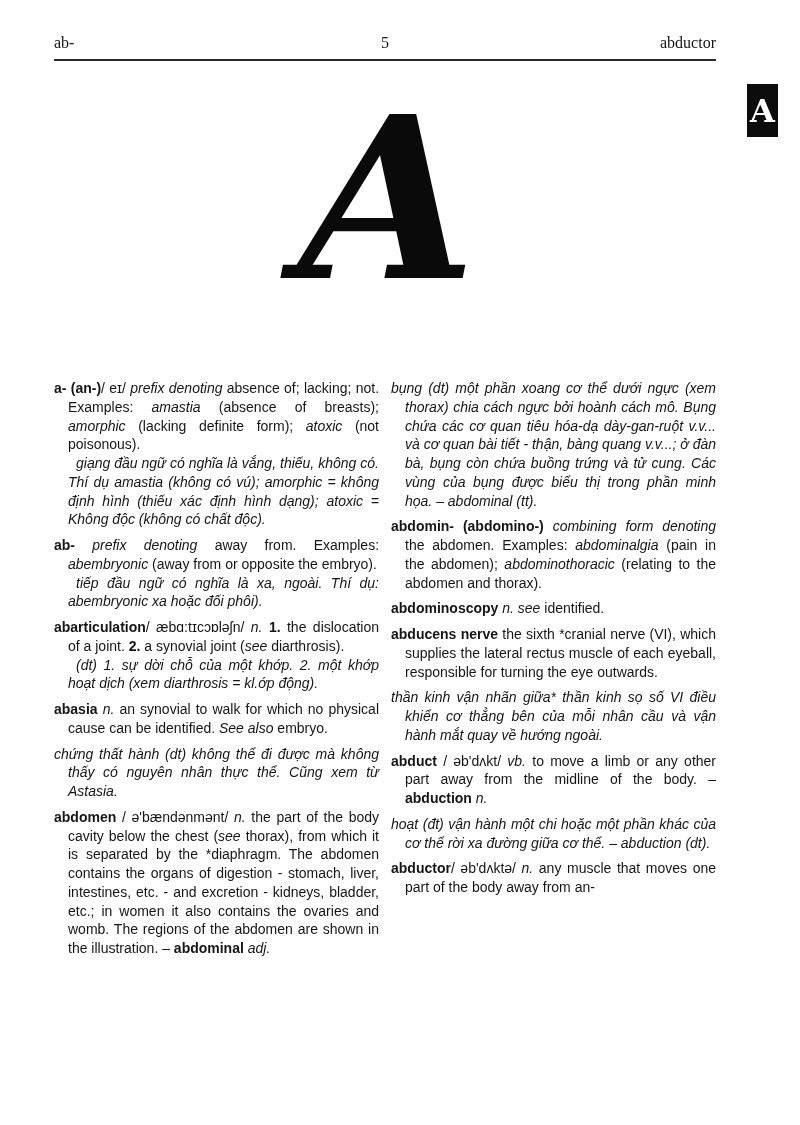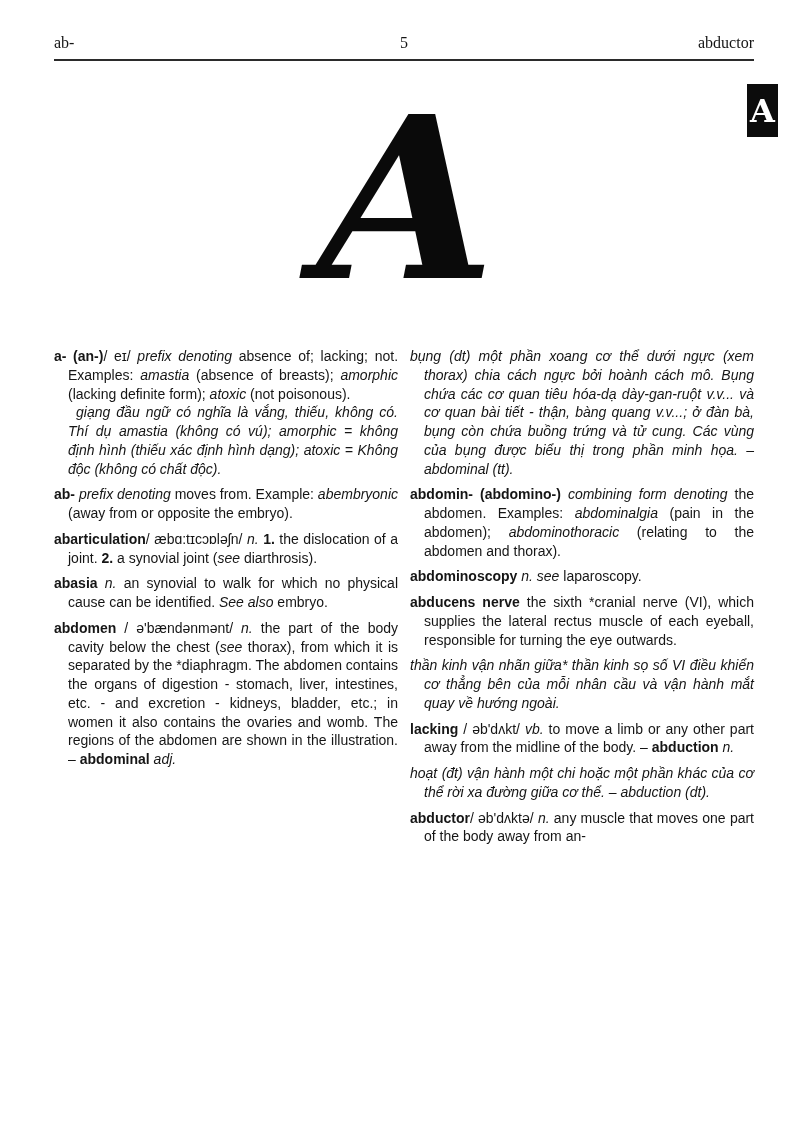--- a/index.html
+++ b/index.html
@@ -1,20 +1,20 @@
 <!DOCTYPE html>
 <html><head>
 <meta charset="utf-8">
 <style>
   html,body{margin:0;padding:0;background:#ffffff;}
   body{
     width:800px;height:1125px;position:relative;overflow:hidden;
     font-family:"Liberation Sans",sans-serif;color:#151515;
   }
-  .page{padding:34px 46px 0 54px;}
+  .page{padding:34px 84px 0 54px;}
   
   .runhead{
     display:flex;justify-content:space-between;align-items:flex-end;
     font-family:"Liberation Serif",serif;font-size:16px;
     border-bottom:2px solid #2b2b2b;padding-bottom:7px;
   }
   .runhead .c{position:absolute;left:0;right:0;text-align:center;}
   .runhead{position:relative;}
   
   .tab{
@@ -23,21 +23,21 @@
     font-family:"DejaVu Serif",serif;font-weight:bold;font-size:32px;
   }
   
   .bigA-wrap{height:232px;margin-top:22px;display:flex;align-items:center;justify-content:center;}
   .bigA{
     font-family:"DejaVu Serif",serif;font-weight:bold;font-style:italic;
     font-size:225px;line-height:1;color:#0a0a0a;
     transform:scaleX(1.02);letter-spacing:-4px;
   }
   
-  .cols{display:flex;gap:12px;margin-top:32px;}
+  .cols{display:flex;gap:12px;margin-top:64px;}
   .col{flex:1 1 0;font-size:14px;line-height:1.34;text-align:justify;}
   .entry{margin-bottom:7px;}
   .entry p{margin:0;}
   .p-hang{padding-left:14px;text-indent:-14px;}
   .p-cont{padding-left:14px;text-indent:8px;}
   .r-b{font-weight:700;}
   .r-i{font-style:italic;}
   .r-bi{font-weight:400;font-style:italic;}
   .r-n{font-weight:400;font-style:normal;}
 </style>
@@ -56,50 +56,55 @@
     <span class="bigA">A</span>
   </div>
 
   <div class="cols">
     <div class="col" id="col-left">
         <div class="entry">
           <p class="p-hang"><span class="r-b">a- (an-)</span><span class="r-n">/ eɪ/ </span><span class="r-i">prefix denoting</span><span class="r-n"> absence of; lacking; not. Examples: </span><span class="r-i">amastia</span><span class="r-n"> (absence of breasts); </span><span class="r-i">amorphic</span><span class="r-n"> (lacking definite form); </span><span class="r-i">atoxic</span><span class="r-n"> (not poisonous).</span></p>
           <p class="p-cont"><span class="r-i">giạng đầu ngữ có nghĩa là vắng, thiếu, không có. Thí dụ amastia (không có vú); amorphic = không định hình (thiếu xác định hình dạng); atoxic = Không độc (không có chất độc).</span></p>
         </div>
         <div class="entry">
-          <p class="p-hang"><span class="r-b">ab- </span><span class="r-i">prefix denoting</span><span class="r-n"> moves from. Example: </span><span class="r-i">abembryonic</span><span class="r-n"> (away from or opposite the embryo).</span></p>
+          <p class="p-hang"><span class="r-b">ab- </span><span class="r-i">prefix denoting</span><span class="r-n"> away from. Examples: </span><span class="r-i">abembryonic</span><span class="r-n"> (away from or opposite the embryo).</span></p>
+          <p class="p-cont"><span class="r-i">tiếp đầu ngữ có nghĩa là xa, ngoài. Thí dụ: abembryonic xa hoặc đối phôi).</span></p>
         </div>
         <div class="entry">
           <p class="p-hang"><span class="r-b">abarticulation</span><span class="r-n">/ æbɑ:tɪcɔɒləʃn/ </span><span class="r-i">n.</span><span class="r-n"> </span><span class="r-b">1.</span><span class="r-n"> the dislocation of a joint. </span><span class="r-b">2.</span><span class="r-n"> a synovial joint (</span><span class="r-i">see</span><span class="r-n"> diarthrosis).</span></p>
+          <p class="p-cont"><span class="r-i">(dt) 1. sự dời chỗ của một khớp. 2. một khớp hoạt dịch (xem diarthrosis = kl.ớp động).</span></p>
         </div>
         <div class="entry">
           <p class="p-hang"><span class="r-b">abasia</span><span class="r-n"> </span><span class="r-i">n.</span><span class="r-n"> an synovial to walk for which no physical cause can be identified. </span><span class="r-i">See also</span><span class="r-n"> embryo.</span></p>
+        </div>
+        <div class="entry">
+          <p class="p-hang"><span class="r-bi">chứng thất hành</span><span class="r-i"> (dt) không thể đi được mà không thấy có nguyên nhân thực thể. Cũng xem từ Astasia.</span></p>
         </div>
         <div class="entry">
           <p class="p-hang"><span class="r-b">abdomen</span><span class="r-n"> / ə'bændənmənt/ </span><span class="r-i">n.</span><span class="r-n"> the part of the body cavity below the chest (</span><span class="r-i">see</span><span class="r-n"> thorax), from which it is separated by the *diaphragm. The abdomen contains the organs of digestion - stomach, liver, intestines, etc. - and excretion - kidneys, bladder, etc.; in women it also contains the ovaries and womb. The regions of the abdomen are shown in the illustration. – </span><span class="r-b">abdominal</span><span class="r-n"> </span><span class="r-i">adj.</span></p>
         </div>
       </div>
     <div class="col" id="col-right">
         <div class="entry">
           <p class="p-hang"><span class="r-bi">bụng</span><span class="r-i"> (dt) một phần xoang cơ thể dưới ngực (xem thorax) chia cách ngực bởi hoành cách mô. Bụng chứa các cơ quan tiêu hóa-dạ dày-gan-ruột v.v... và cơ quan bài tiết - thận, bàng quang v.v...; ở đàn bà, bụng còn chứa buồng trứng và tử cung. Các vùng của bụng được biểu thị trong phần minh họa. – </span><span class="r-bi">abdominal</span><span class="r-i"> (tt).</span></p>
         </div>
         <div class="entry">
           <p class="p-hang"><span class="r-b">abdomin- (abdomino-)</span><span class="r-n"> </span><span class="r-i">combining form denoting</span><span class="r-n"> the abdomen. Examples: </span><span class="r-i">abdominalgia</span><span class="r-n"> (pain in the abdomen); </span><span class="r-i">abdominothoracic</span><span class="r-n"> (relating to the abdomen and thorax).</span></p>
         </div>
         <div class="entry">
-          <p class="p-hang"><span class="r-b">abdominoscopy</span><span class="r-n"> </span><span class="r-i">n. see</span><span class="r-n"> laparoscopy.</span></p>
+          <p class="p-hang"><span class="r-b">abdominoscopy</span><span class="r-n"> </span><span class="r-i">n. see</span><span class="r-n"> identified.</span></p>
         </div>
         <div class="entry">
           <p class="p-hang"><span class="r-b">abducens nerve</span><span class="r-n"> the sixth *cranial nerve (VI), which supplies the lateral rectus muscle of each eyeball, responsible for turning the eye outwards.</span></p>
         </div>
         <div class="entry">
           <p class="p-hang"><span class="r-bi">thần kinh vận nhãn giữa*</span><span class="r-i"> thần kinh sọ số VI điều khiển cơ thẳng bên của mỗi nhân cầu và vận hành mắt quay về hướng ngoài.</span></p>
         </div>
         <div class="entry">
-          <p class="p-hang"><span class="r-b">lacking</span><span class="r-n"> / əb'dʌkt/ </span><span class="r-i">vb.</span><span class="r-n"> to move a limb or any other part away from the midline of the body. – </span><span class="r-b">abduction</span><span class="r-n"> </span><span class="r-i">n.</span></p>
+          <p class="p-hang"><span class="r-b">abduct</span><span class="r-n"> / əb'dʌkt/ </span><span class="r-i">vb.</span><span class="r-n"> to move a limb or any other part away from the midline of the body. – </span><span class="r-b">abduction</span><span class="r-n"> </span><span class="r-i">n.</span></p>
         </div>
         <div class="entry">
           <p class="p-hang"><span class="r-bi">hoạt</span><span class="r-i"> (đt) vận hành một chi hoặc một phần khác của cơ thể rời xa đường giữa cơ thể. – </span><span class="r-bi">abduction</span><span class="r-i"> (dt).</span></p>
         </div>
         <div class="entry">
           <p class="p-hang"><span class="r-b">abductor</span><span class="r-n">/ əb'dʌktə/ </span><span class="r-i">n.</span><span class="r-n"> any muscle that moves one part of the body away from an-</span></p>
         </div>
       </div>
   </div>
 

